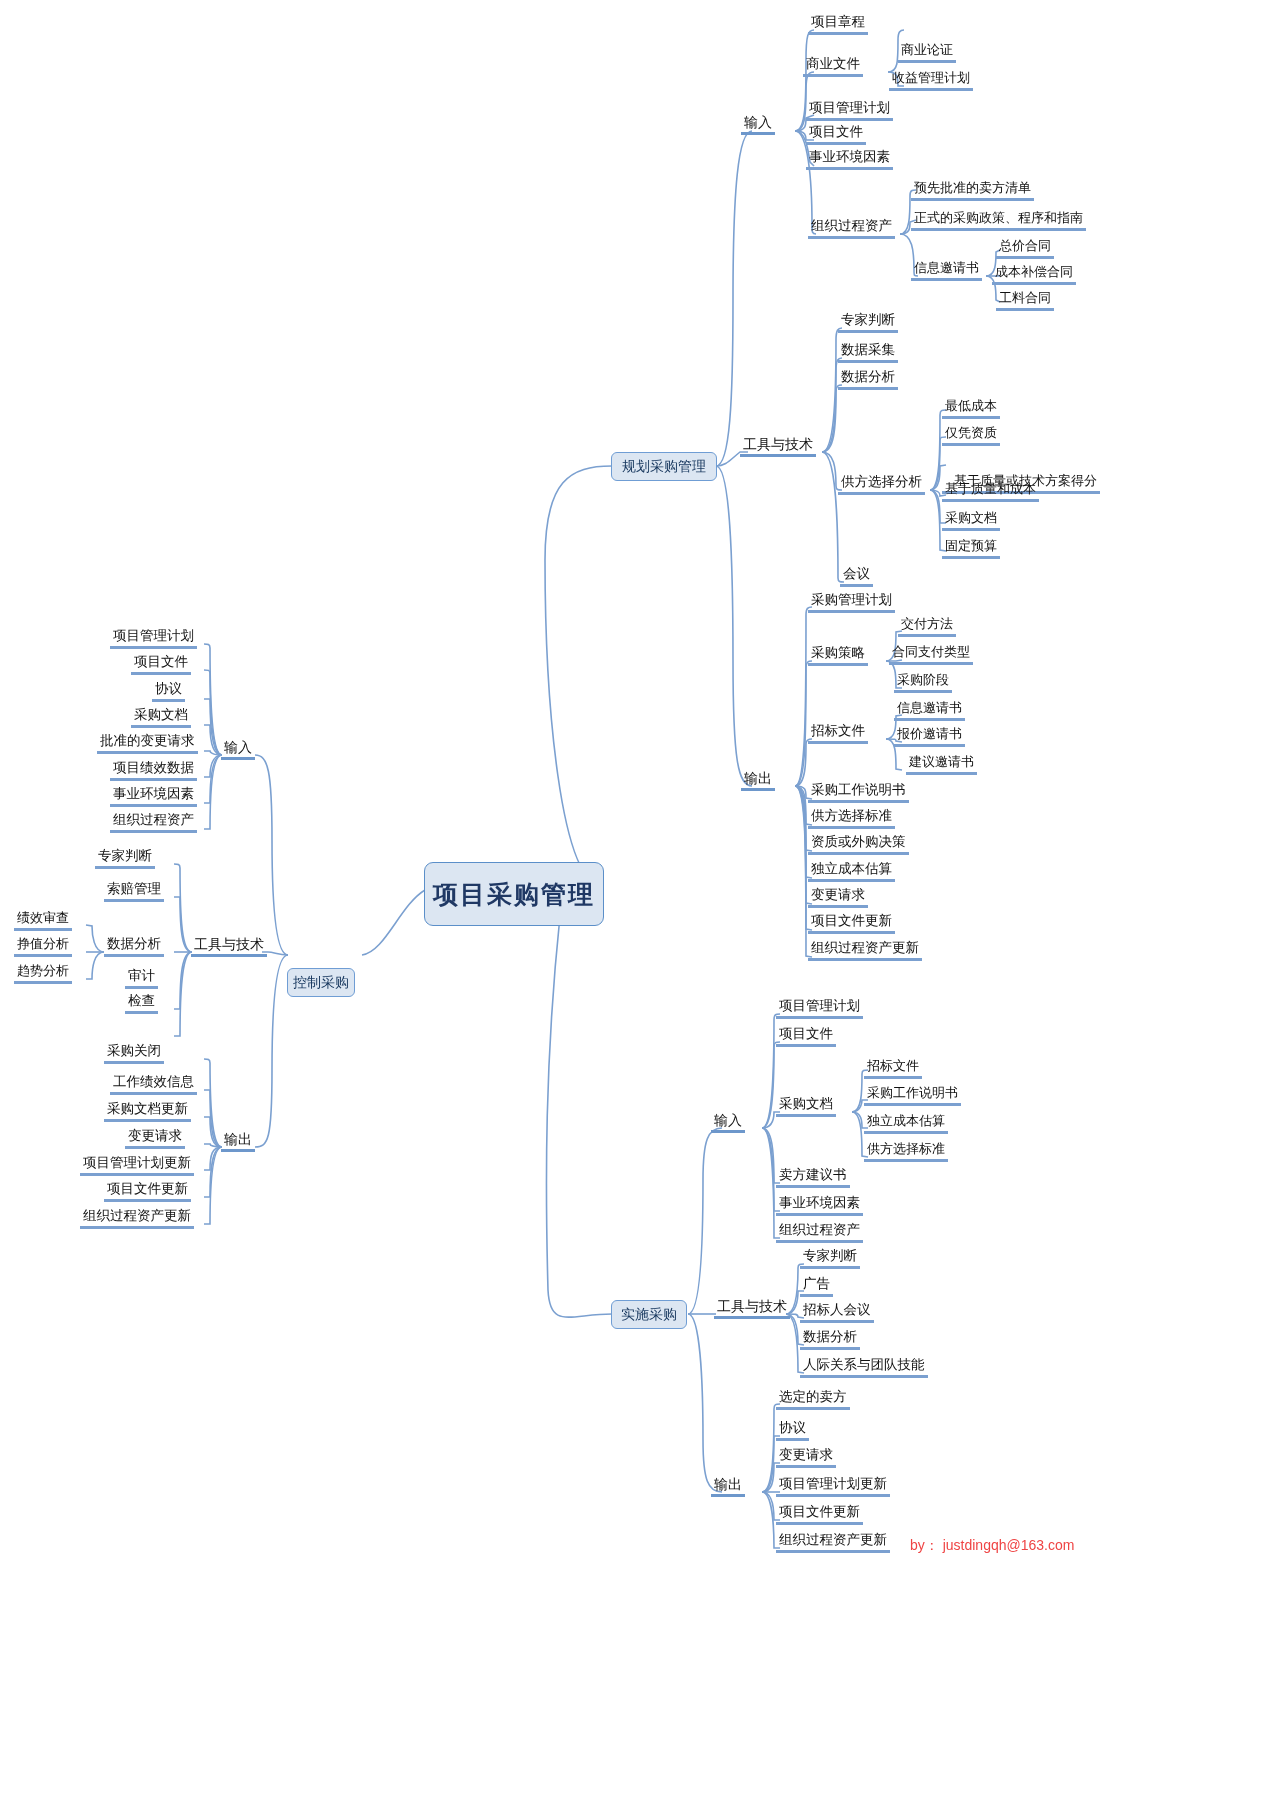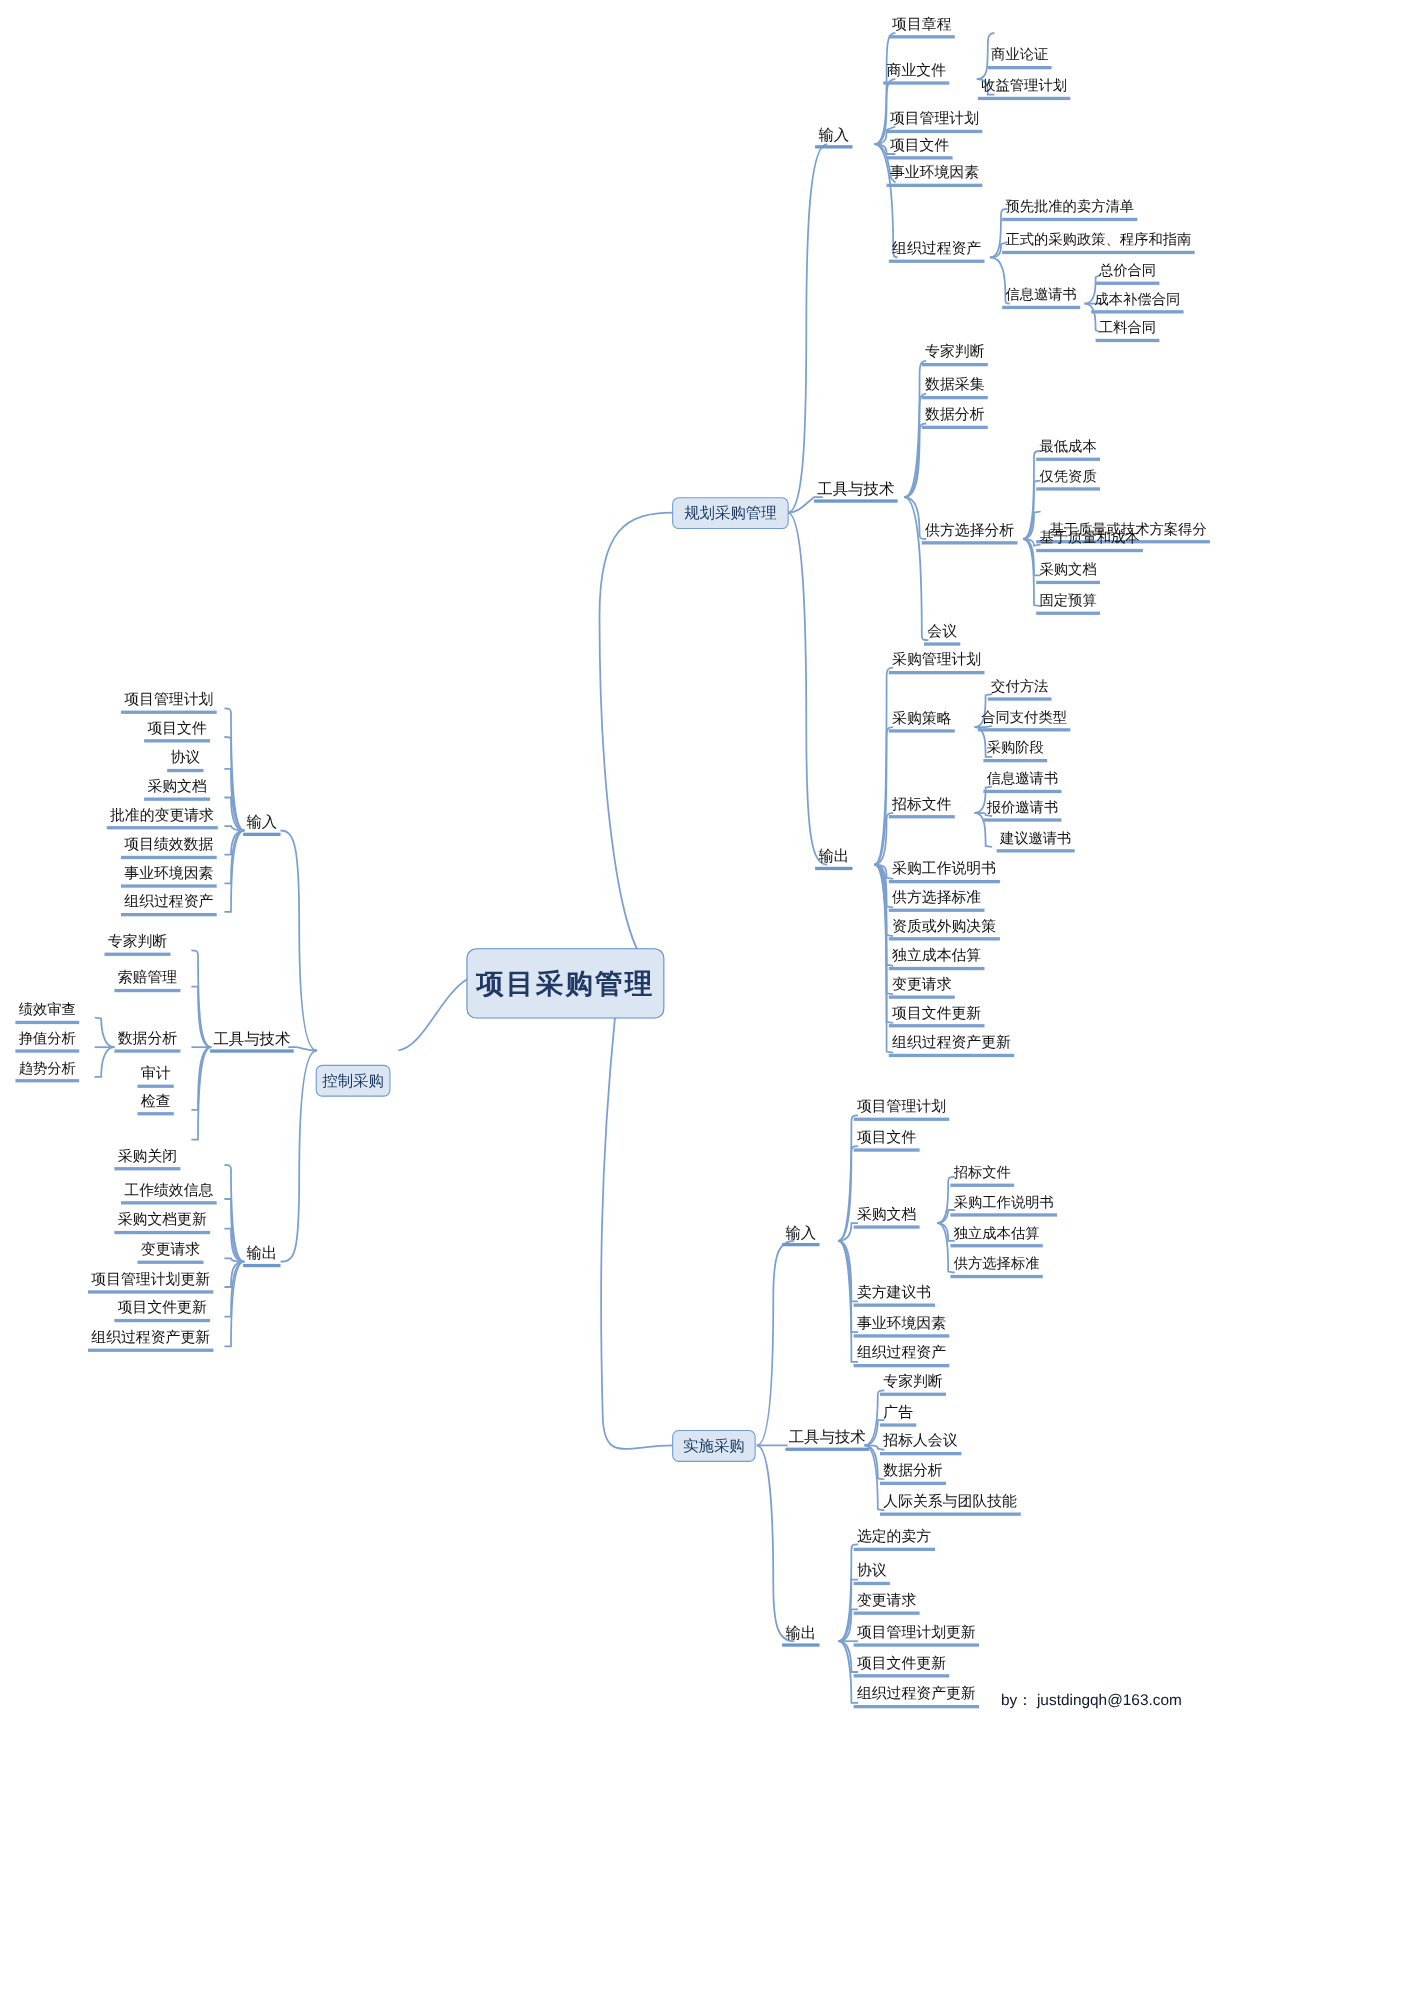--- a/index.html
+++ b/index.html
@@ -53,21 +53,21 @@
   }
   .node.lvl2 { font-size:14px; border-bottom-color:#6d97cb; }
   .node.small { font-size:13px; }
 
   
   .node.r { text-align:right; }
 
   .credit {
     position:absolute;
     font-size:14px;
-    color:#0f172a;
+    color:#ef4444;
     white-space:nowrap;
   }
 </style>
 </head>
 <body>
 
 <div id="canvas">
 
   <svg id="wires" viewBox="0 0 1279 1818" xmlns="http://www.w3.org/2000/svg">
     <g fill="none" stroke="#7ba0d0" stroke-width="1.6">

